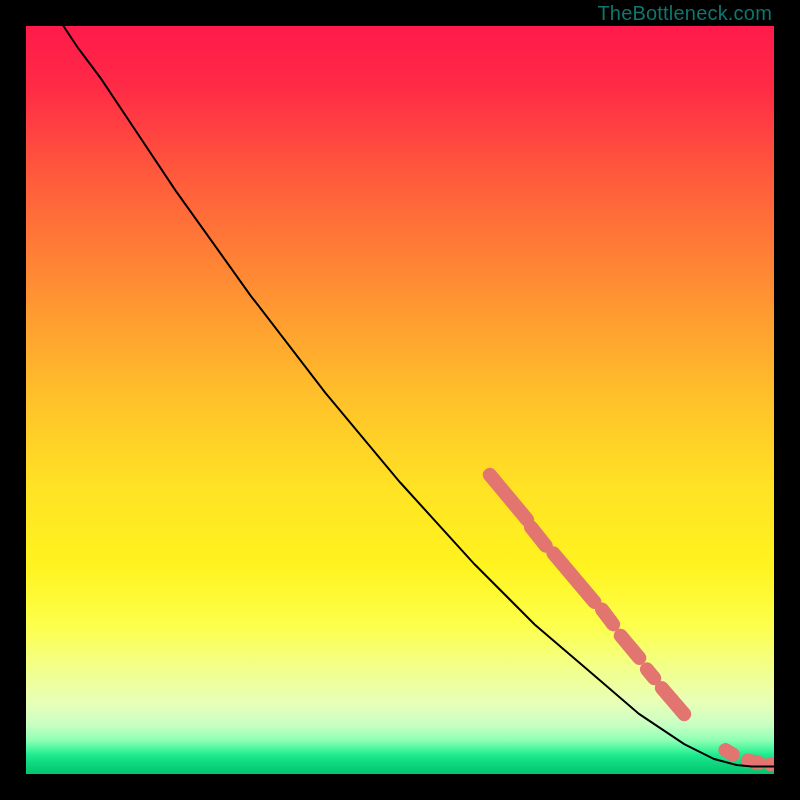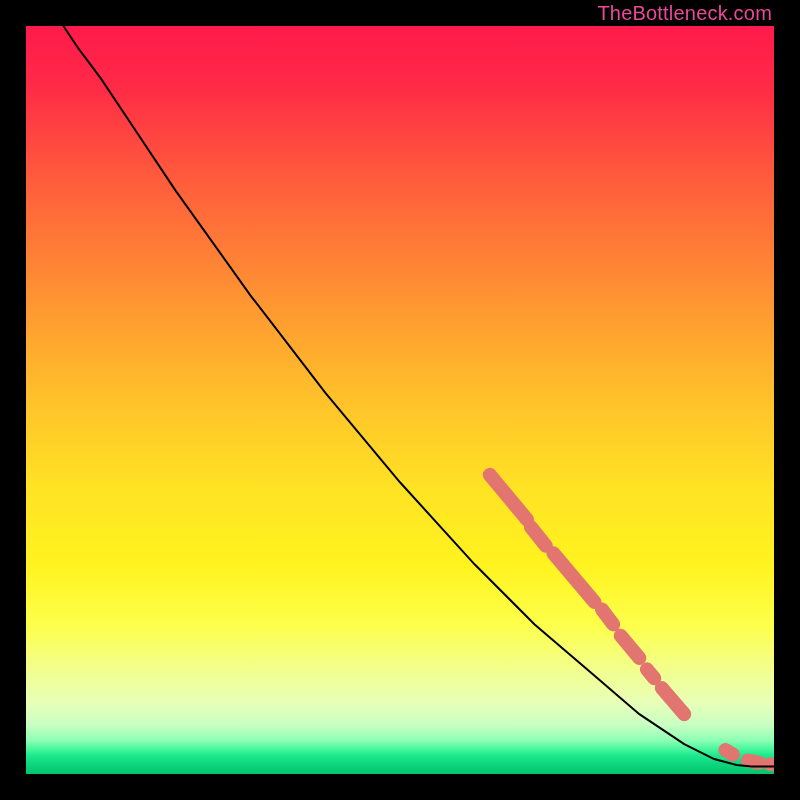--- a/index.html
+++ b/index.html
@@ -22,21 +22,21 @@
     left: 26px;
     top: 26px;
     width: 748px;
     height: 748px;
     overflow: hidden;
   }
   .watermark {
     position: absolute;
     top: 2px;
     right: 28px;
-    color: #ec4899;
+    color: #0f766e;
     font-size: 20px;
     font-weight: 500;
     letter-spacing: 0.2px;
     user-select: none;
   }
   svg { display: block; }
 </style>
 </head>
 <body>
 

